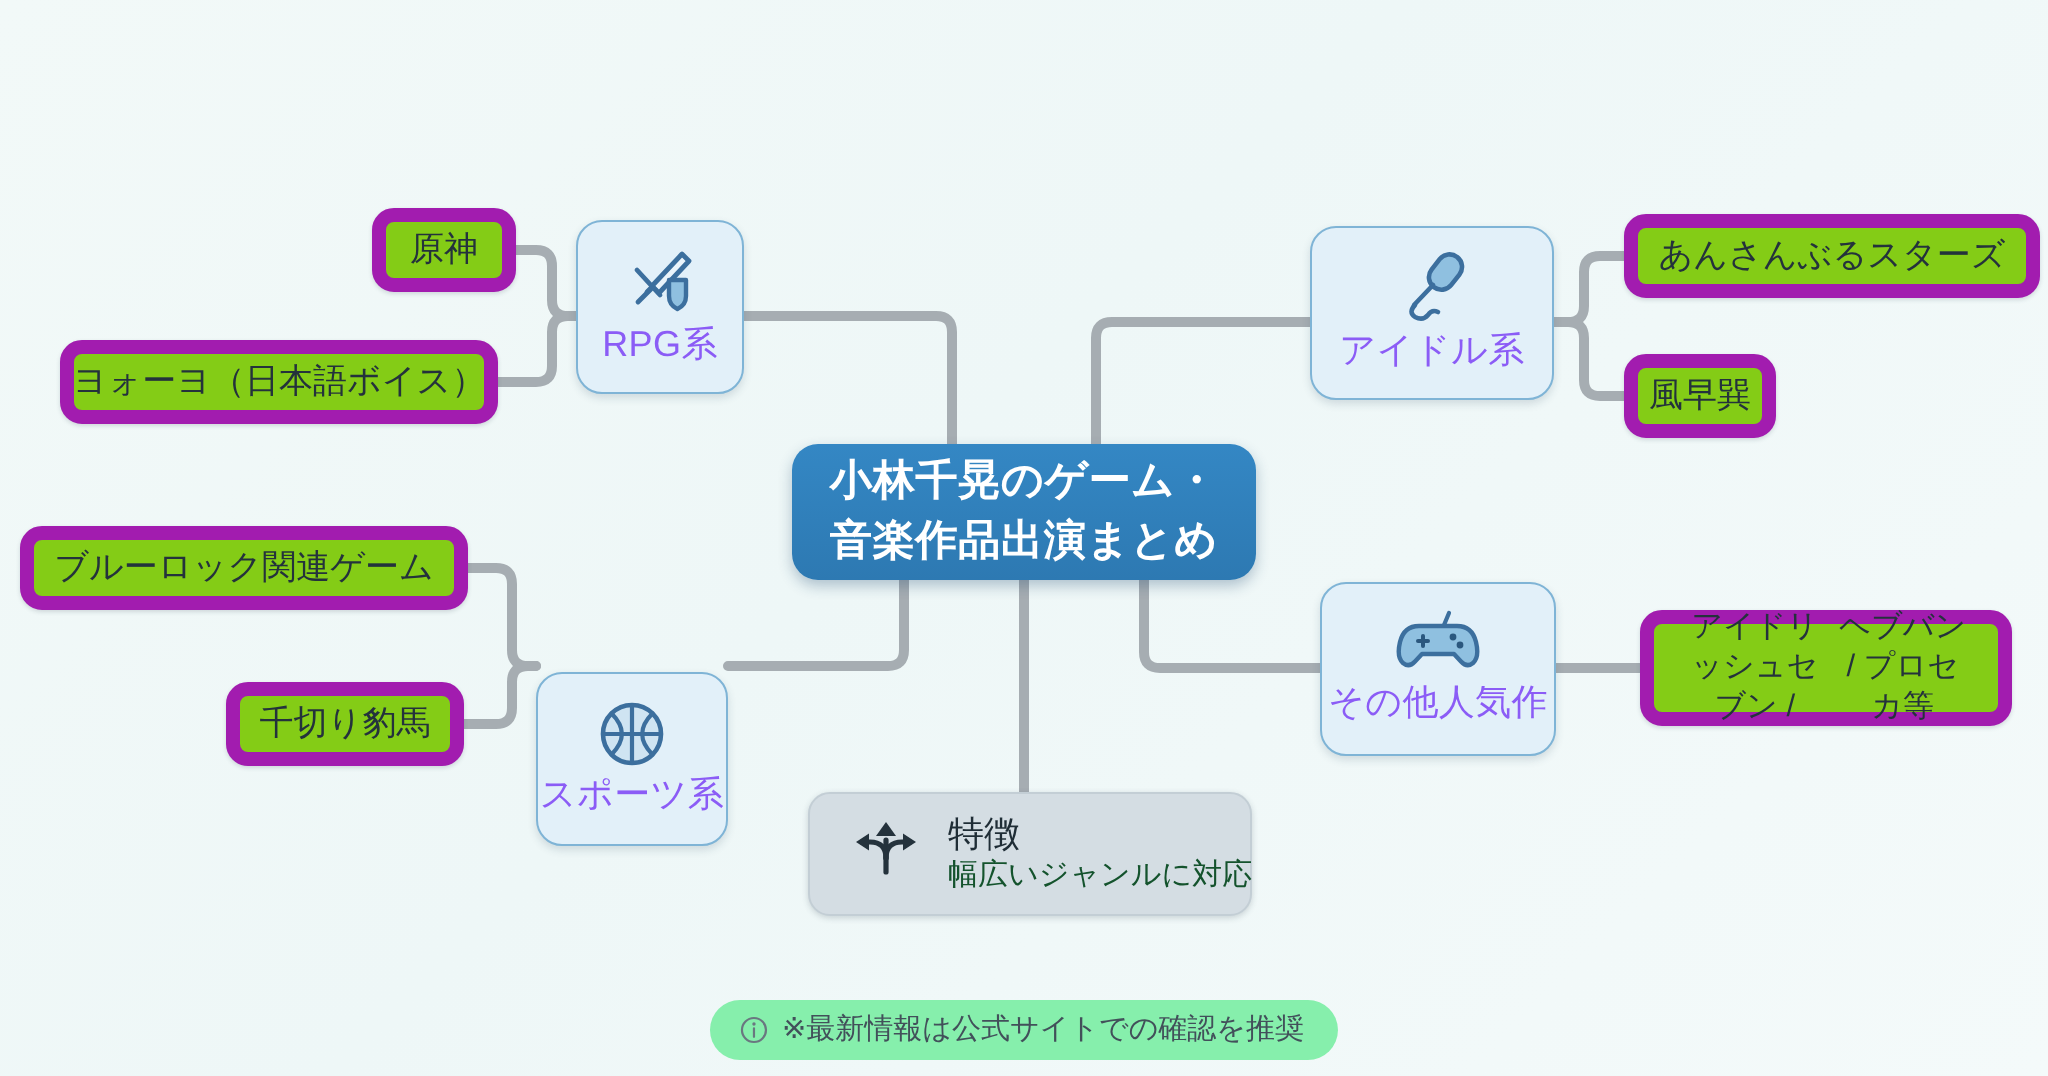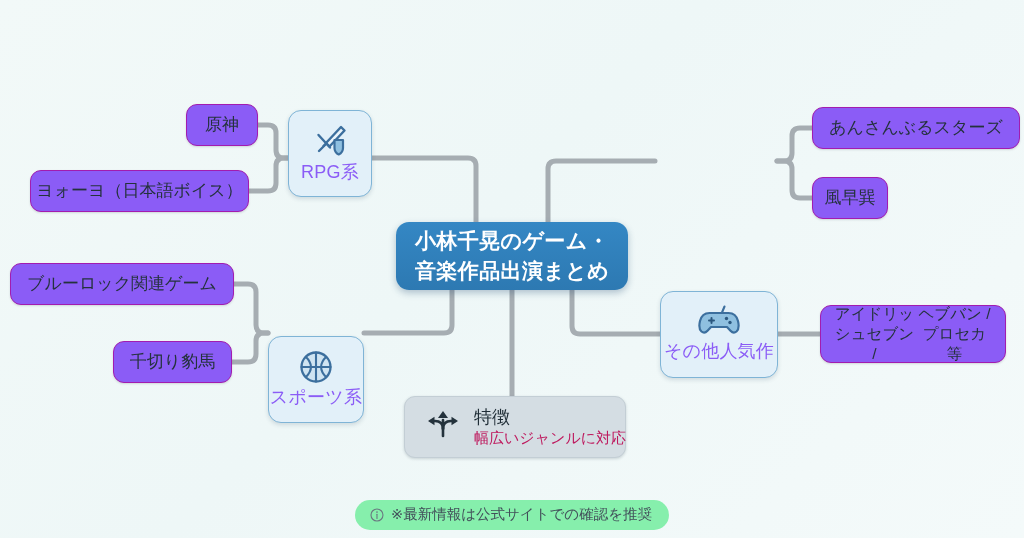--- a/index.html
+++ b/index.html
@@ -46,22 +46,22 @@
     align-items: center;
     justify-content: center;
     border-radius: 11px;
     text-align: center;
     line-height: 1.32;
     white-space: nowrap;
   }
 
   
   .leaf {
-    background: #8b5cf6;
-    border: 1px solid #a21caf;
+    background: #84cc16;
+    border: 7px solid #a21caf;
     color: #24323c;
     font-size: 17px;
     box-shadow: 0 1px 2px rgba(40,60,75,0.17);
     padding: 0 14px;
   }
   .leaf.two-line {
     white-space: normal;
     line-height: 1.3;
     font-size: 15.5px;
     padding: 0 12px;
@@ -119,21 +119,21 @@
     color: #1f2d36;
   }
   .feature-title {
     font-size: 18px;
     font-weight: 500;
     line-height: 1.22;
   }
   .feature-sub {
     font-size: 15px;
     line-height: 1.25;
-    color: #be185d;
+    color: #14532d;
   }
 
   
   .footer-note {
     position: absolute;
     left: 50%;
     transform: translateX(-50%);
     top: 500px;
     display: flex;
     align-items: center;
@@ -216,20 +216,32 @@
           <path d="M13.5 24 L16 21.5"></path>
           <path d="M8.5 13 L20 25.5"></path>
           <path d="M9 29 L15.5 22.5"></path>
         </g>
         <path d="M24.5 18 L33 18 L33 26 Q33 30.5 28.7 32.5 Q24.5 30.5 24.5 26 Z" fill="#8fc0e0" stroke="#3c6f9e" stroke-width="2.2" stroke-linejoin="round"></path>
       </svg>
     </span>
     <span class="cat-label">RPG系</span>
   </div>
 
+  <div class="node cat" style="left:655px; top:113px; width:122px; height:87px;">
+    <span class="cat-icon">
+      <svg width="40" height="38" viewBox="0 0 40 38">
+        <g stroke="#3c6f9e" stroke-width="2.3" stroke-linecap="round" stroke-linejoin="round">
+          <rect x="20.5" y="1.5" width="12.5" height="19" rx="6.2" transform="rotate(38 26.7 11)" fill="#8fc0e0"></rect>
+          <path d="M20.5 17.5 L11 27.5" fill="none"></path>
+          <path d="M11.5 27.5 q-3.5 3.5 0 6 q4 2 6.5 -1 q2 -3 5 -1.5" fill="none"></path>
+        </g>
+      </svg>
+    </span>
+    <span class="cat-label">アイドル系</span>
+  </div>
 
   <div class="node cat" style="left:268px; top:290px; width:96px; height:87px;margin-top:46px;">
     <span class="cat-icon">
       <svg width="38" height="36" viewBox="0 0 38 36">
         <circle cx="19" cy="18" r="14.5" fill="#cfe4f2" stroke="#3c6f9e" stroke-width="2.3"></circle>
         <g stroke="#3c6f9e" stroke-width="2.1" fill="none" stroke-linecap="round">
           <path d="M19 3.5 V32.5"></path>
           <path d="M4.5 18 H33.5"></path>
           <path d="M8.8 7.8 Q19 18 8.8 28.2"></path>
           <path d="M29.2 7.8 Q19 18 29.2 28.2"></path>

